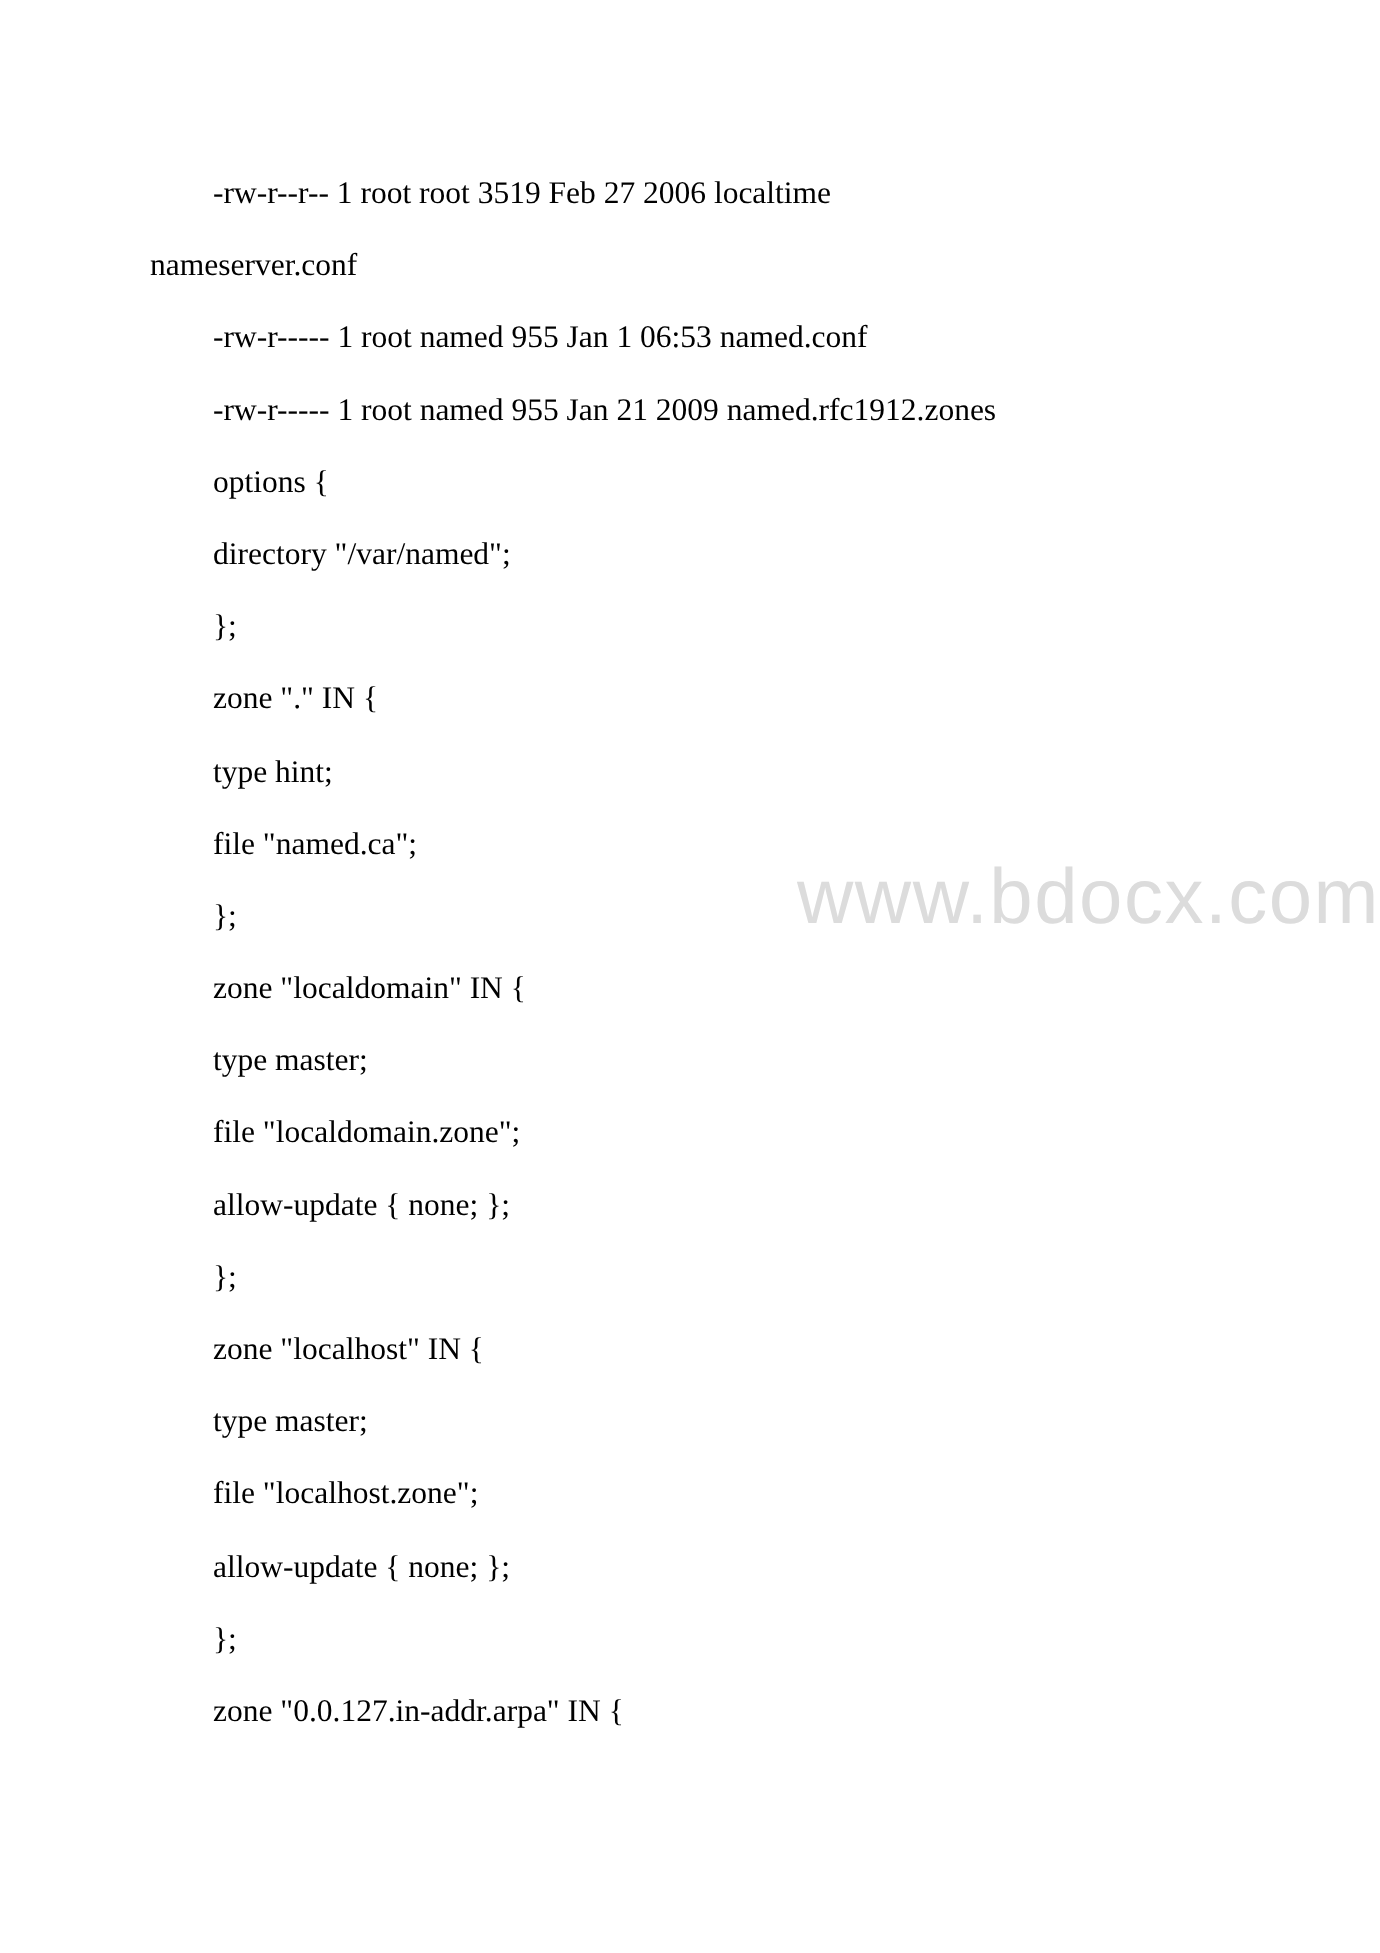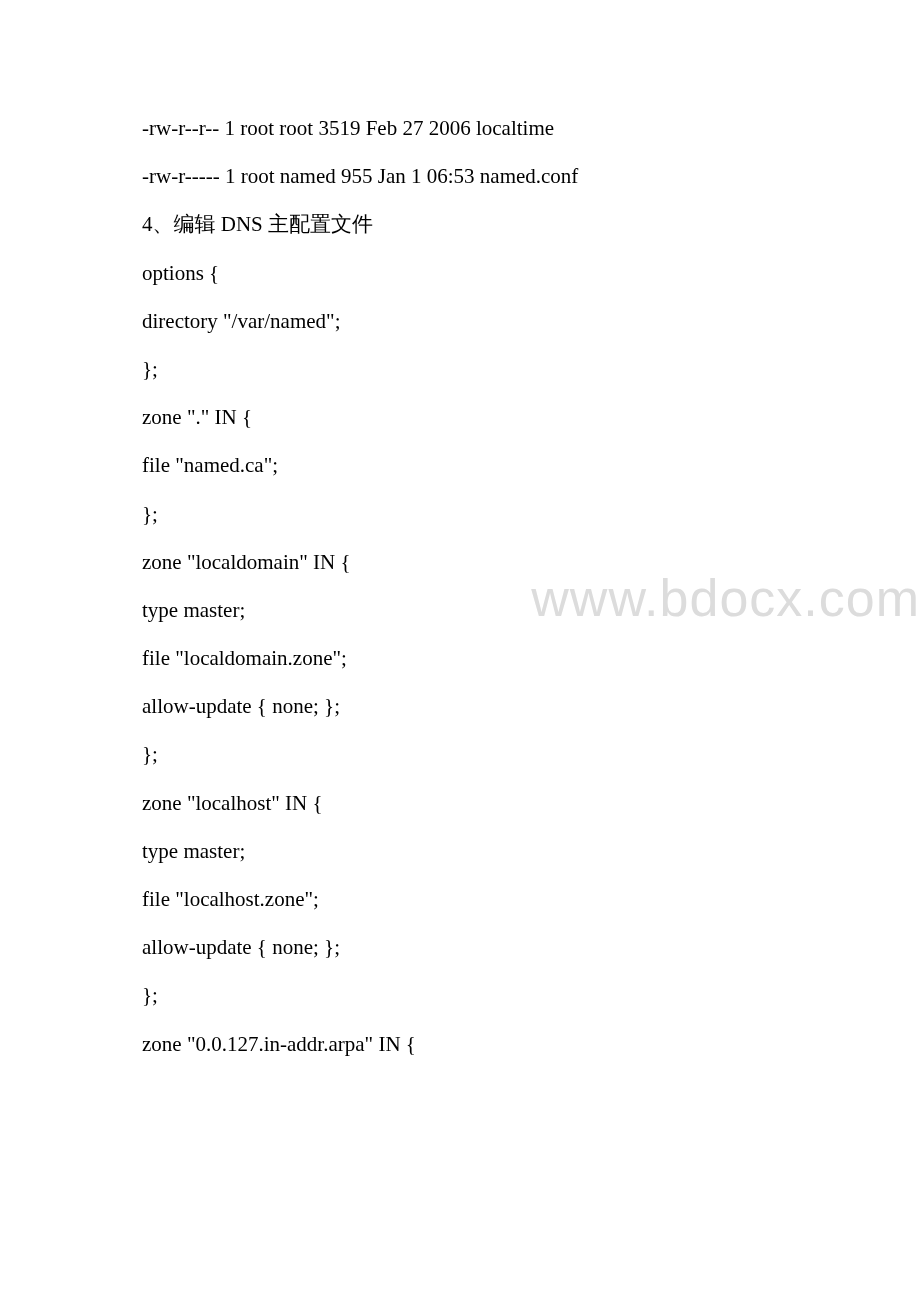--- a/index.html
+++ b/index.html
@@ -44,26 +44,28 @@
       z-index: 1;
     }
   </style>
 </head>
 <body>
 
 <div class="watermark">www.bdocx.com</div>
 
 <div class="content">
 <div class="line">-rw-r--r-- 1 root root 3519 Feb 27 2006 localtime</div>
+    <div class="line line-wrap">nameserver.conf</div>
     <div class="line">-rw-r----- 1 root named 955 Jan 1 06:53 named.conf</div>
-    <div class="line">4、编辑 DNS 主配置文件</div>
+    <div class="line">-rw-r----- 1 root named 955 Jan 21 2009 named.rfc1912.zones</div>
     <div class="line">options {</div>
     <div class="line"> directory "/var/named";</div>
     <div class="line">};</div>
     <div class="line">zone "." IN {</div>
+    <div class="line"> type hint;</div>
     <div class="line"> file "named.ca";</div>
     <div class="line">};</div>
     <div class="line">zone "localdomain" IN {</div>
     <div class="line"> type master;</div>
     <div class="line"> file "localdomain.zone";</div>
     <div class="line"> allow-update { none; };</div>
     <div class="line">};</div>
     <div class="line">zone "localhost" IN {</div>
     <div class="line"> type master;</div>
     <div class="line"> file "localhost.zone";</div>

